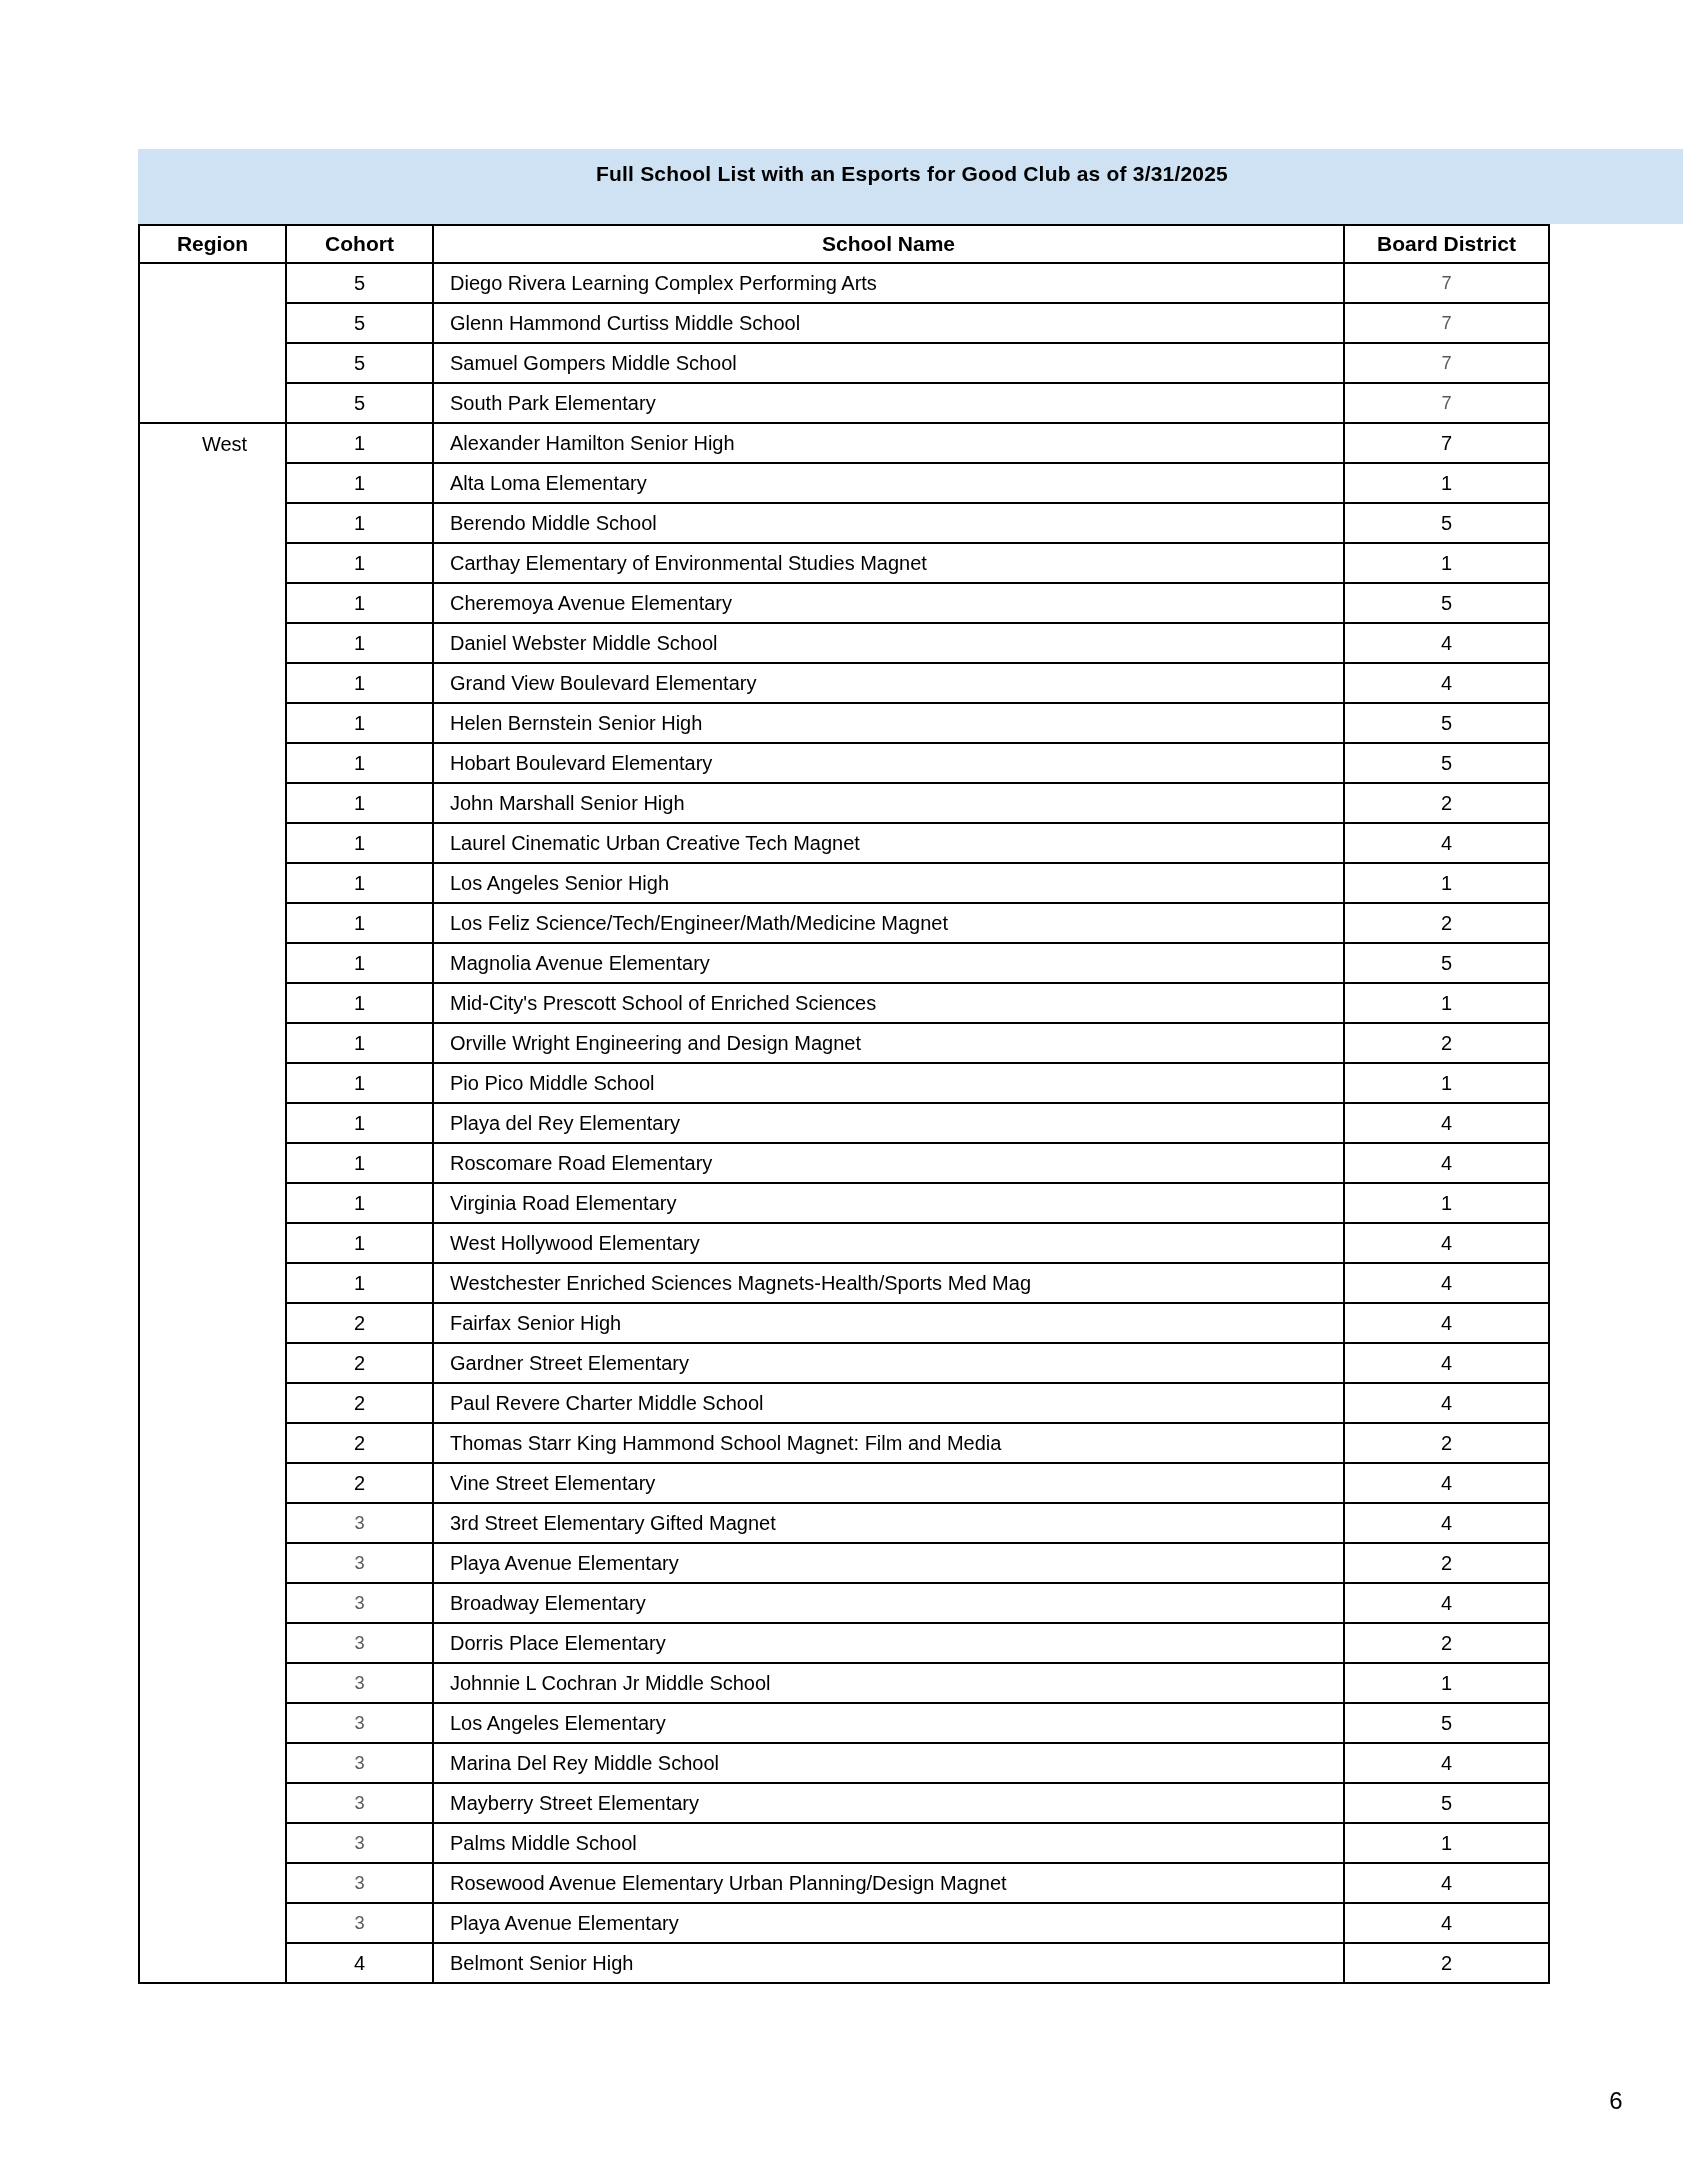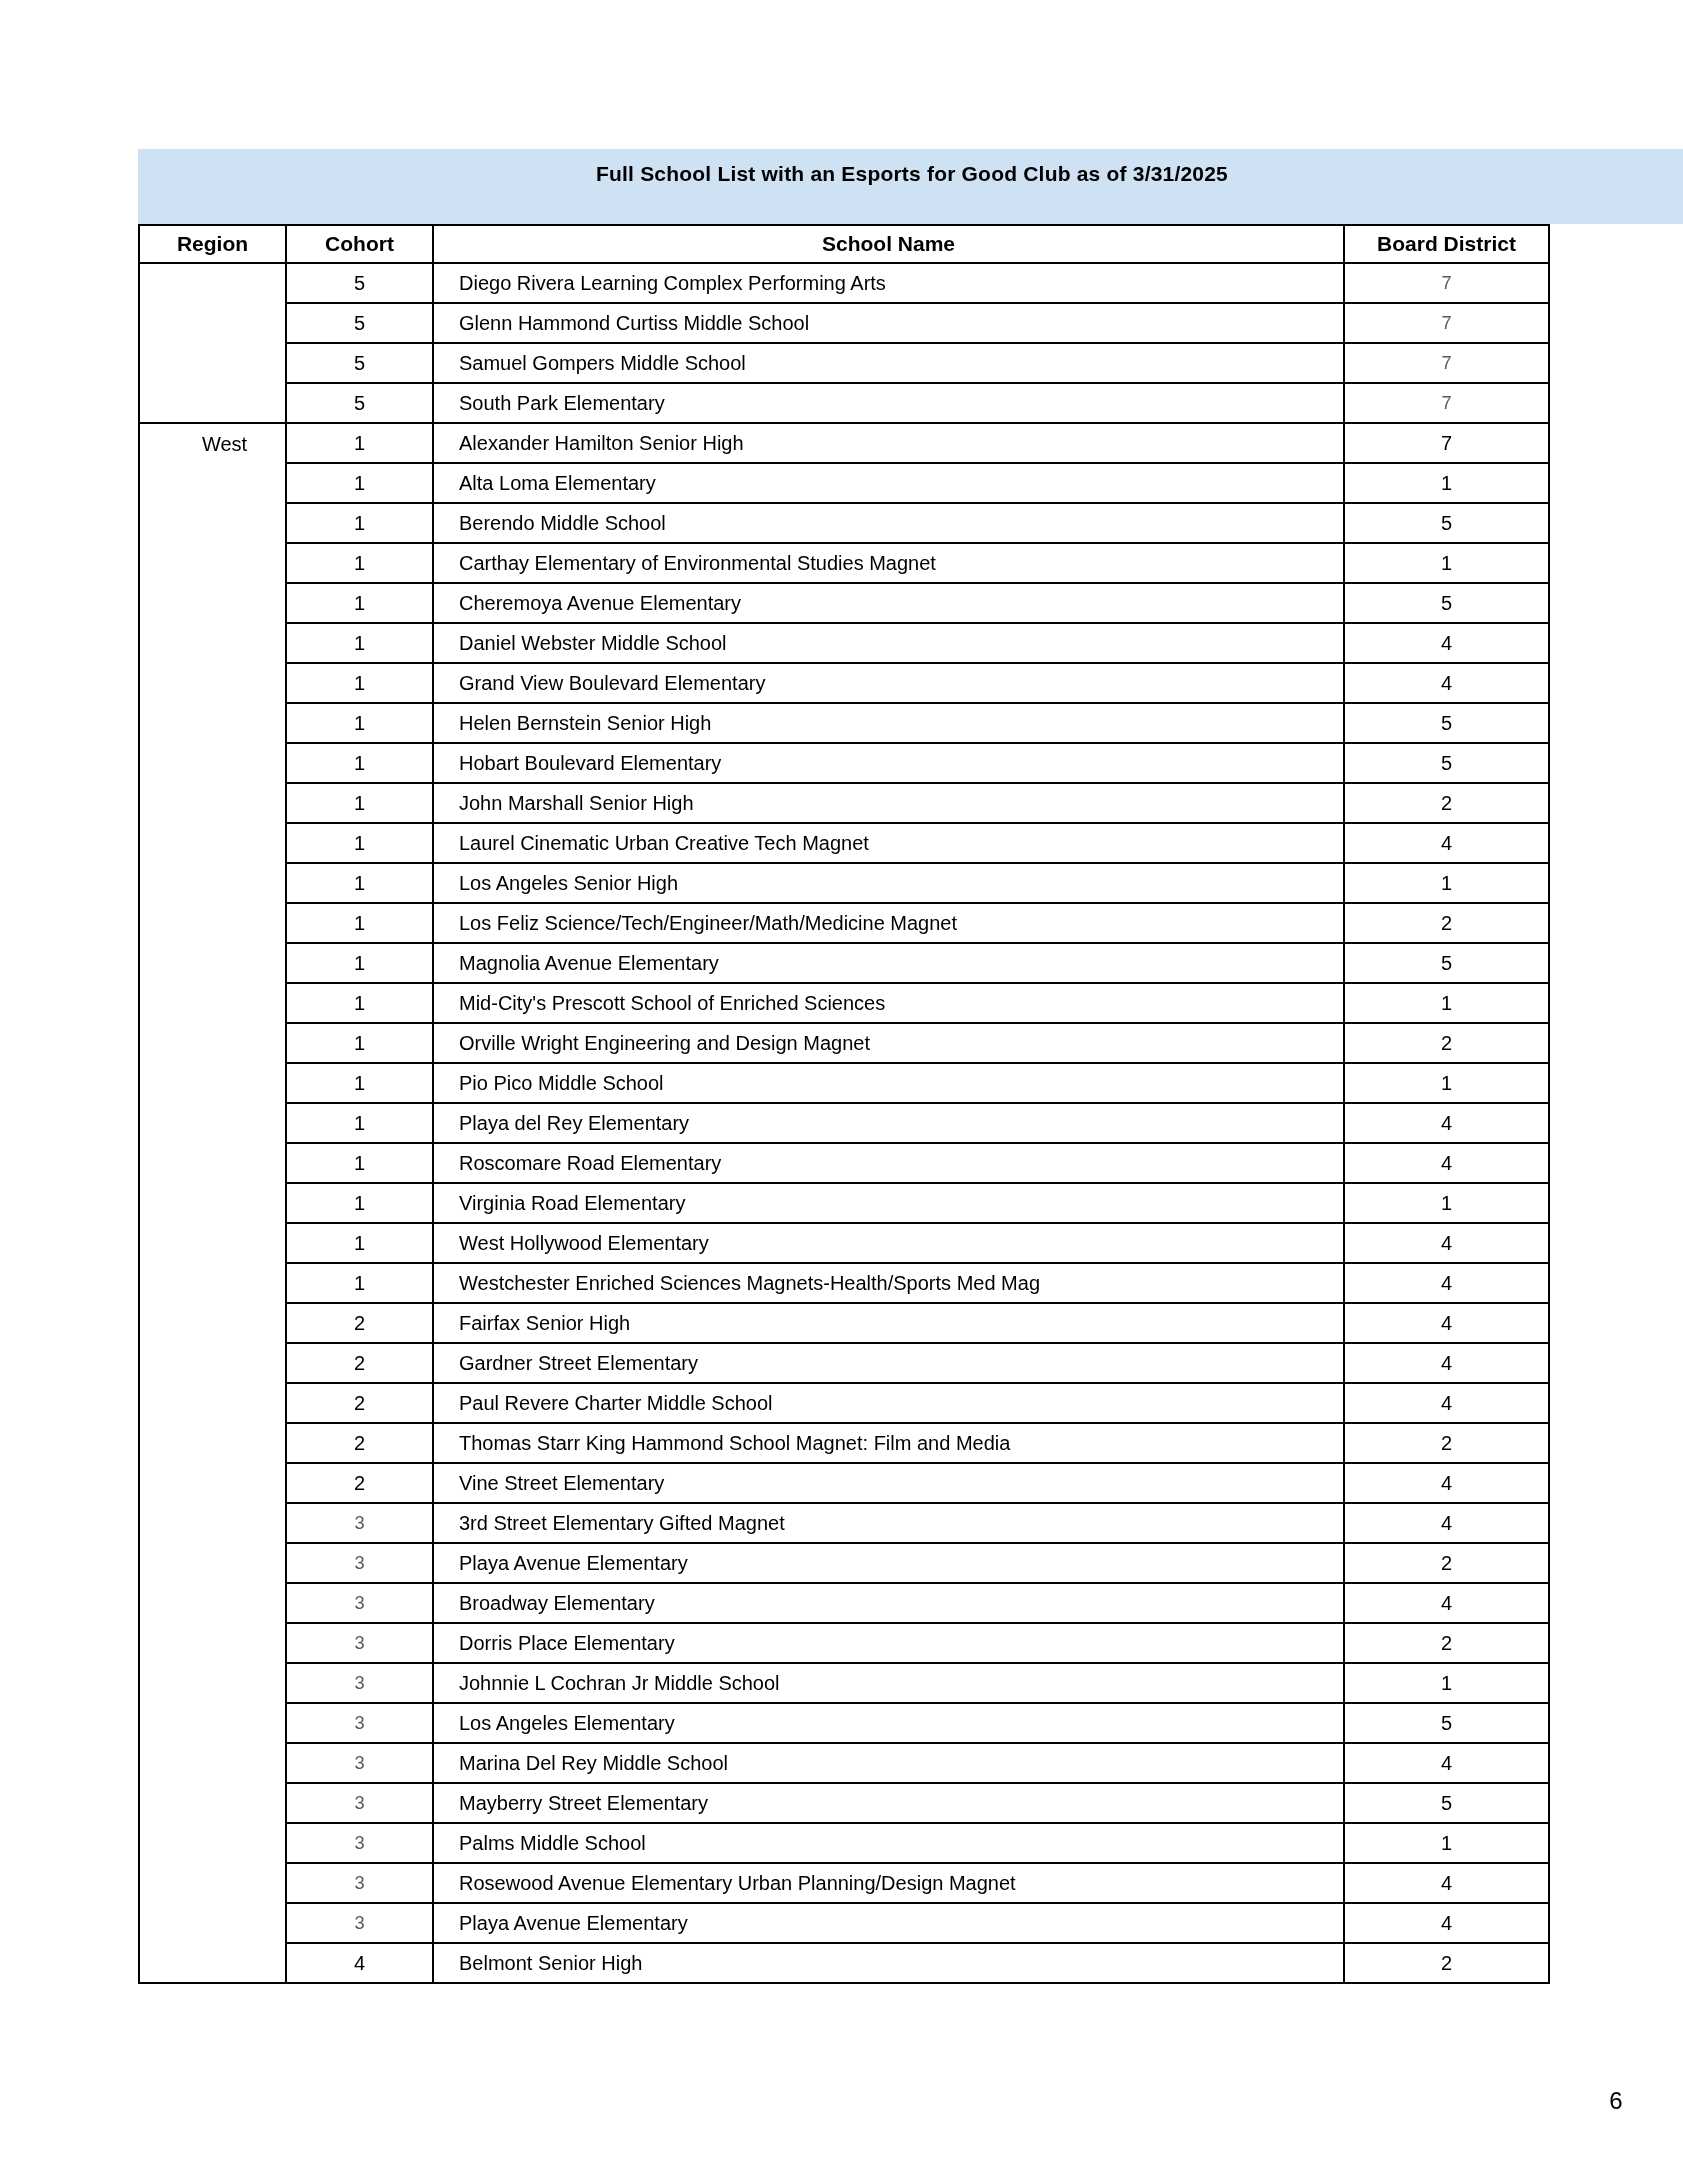--- a/index.html
+++ b/index.html
@@ -49,21 +49,21 @@
     font-weight: bold;
     text-align: center;
     vertical-align: middle;
   }
   .school-table td {
     height: 40px;
     font-size: 20px;
     vertical-align: middle;
   }
   td.cohort, td.district, td.region { text-align: center; }
-  td.school { text-align: left; padding-left: 25px; }
+  td.school { text-align: left; padding-left: 16px; }
   td.region-west { vertical-align: top; padding-top: 9px; padding-left: 24px; }
   td.muted { color: #58595b; font-size: 18.3px; }
   .page-number {
     position: absolute;
     left: 1596px;
     top: 2087px;
     width: 40px;
     text-align: center;
     font-size: 24px;
     color: #000000;

